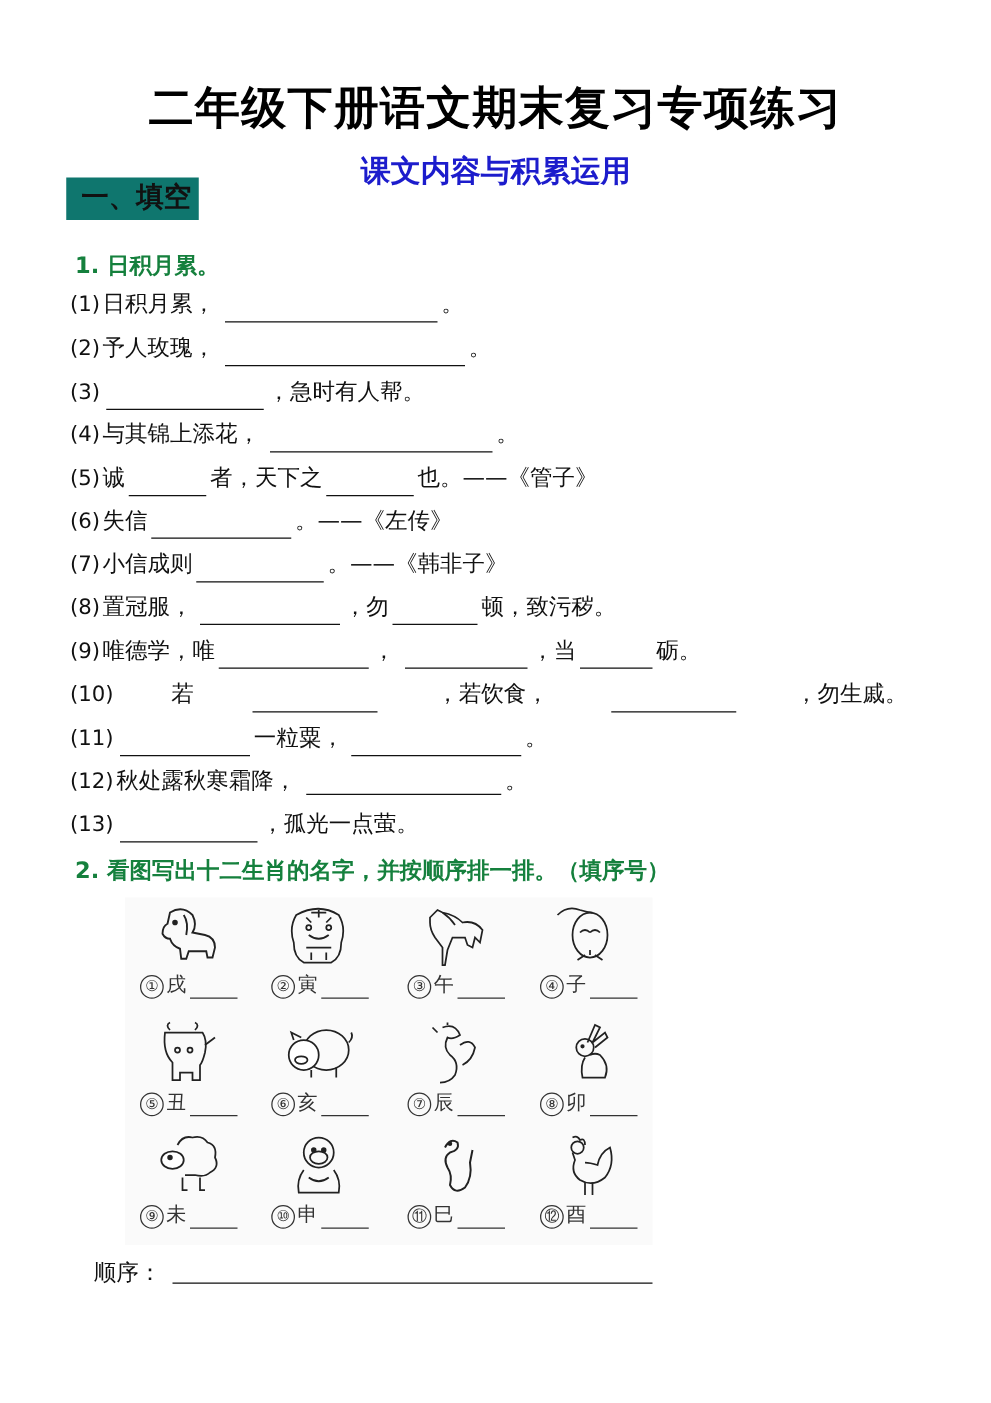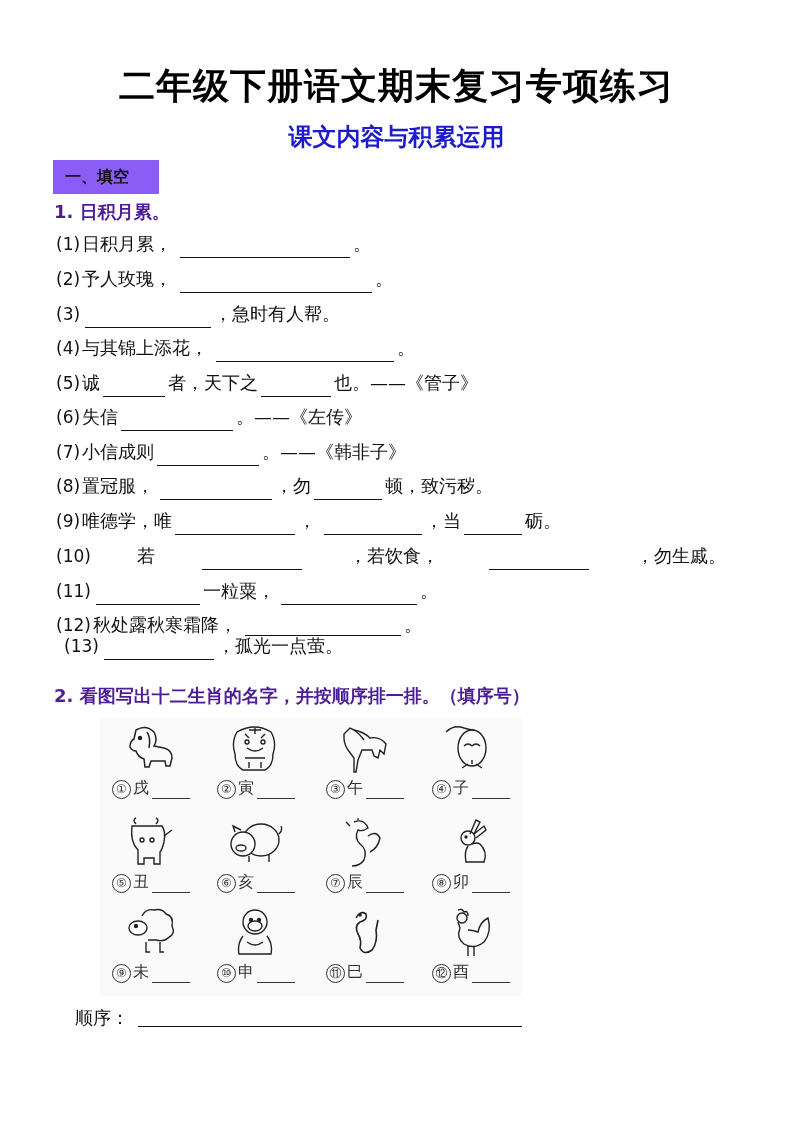--- a/index.html
+++ b/index.html
@@ -1,21 +1,21 @@
 <!DOCTYPE html>
 <html><head>
 <meta charset="utf-8">
 <style>
   * { margin: 0; padding: 0; box-sizing: border-box; }
   html, body { width: 793px; height: 1122px; background: #ffffff; }
   body { position: relative; font-family: "DejaVu Sans", "Liberation Sans", sans-serif; color: #111; overflow: hidden; }
   .title { position: absolute; top: 62px; left: 0; width: 793px; text-align: center; font-size: 36px; font-weight: bold; letter-spacing: 1px; color: #000000; }
   .subtitle { position: absolute; top: 121px; left: 0; width: 793px; text-align: center; font-size: 24px; font-weight: bold; color: #1c1ccc; }
-  .section-box { position: absolute; top: 160px; left: 53px; width: 106px; height: 34px; background: #8b5cf6; font-size: 16px; font-weight: bold; color: #111; line-height: 34px; padding-left: 12px; }
-  .q-heading { position: absolute; left: 54px; font-size: 18px; font-weight: bold; color: #4c1d95; }
+  .section-box { position: absolute; top: 142px; left: 53px; width: 106px; height: 34px; background: #0f766e; font-size: 22px; font-weight: bold; color: #111; line-height: 34px; padding-left: 12px; }
+  .q-heading { position: absolute; left: 60px; font-size: 18px; font-weight: bold; color: #15803d; }
   .line { position: absolute; left: 56px; font-size: 18px; height: 28px; line-height: 28px; white-space: nowrap; display: flex; align-items: flex-end; }
   .line span { display: inline-block; }
   .num { font-size: 17px; margin-right: 2px; }
   .blank { display: inline-block; border-bottom: 1.5px solid #111; height: 22px; margin: 0 3px; vertical-align: bottom; }
   .zodiac-box { position: absolute; left: 100px; top: 718px; width: 422px; height: 278px; background: #fafafa; }
   .zcell { position: absolute; width: 105px; height: 92px; }
   .zpic { position: absolute; left: 14px; top: 2px; width: 60px; height: 52px; }
   .zlabel { position: absolute; left: 6px; top: 58px; font-family: "DejaVu Serif", "Liberation Serif", serif; font-size: 16px; color: #333; white-space: nowrap; display: flex; align-items: flex-end; }
   .zcirc { display: inline-block; width: 19px; height: 19px; border: 1.2px solid #333; border-radius: 50%; font-size: 12px; line-height: 17px; text-align: center; margin-right: 2px; }
   .zblank { display: inline-block; width: 38px; border-bottom: 1.5px solid #333; height: 16px; margin-left: 3px; }
@@ -119,21 +119,21 @@
   <span>。</span>
 </div>
 
 <div class="line" style="top:611px;align-items:center;">
   <span class="num">(12)</span>
   <span>秋处露秋寒霜降，</span>
   <span class="blank" style="width:156px;margin-left:8px;"></span>
   <span>。</span>
 </div>
 
-<div class="line" style="top:632px;margin-left:8px;">
+<div class="line" style="top:646px;">
   <span class="num">(13)</span>
   <span class="blank" style="width:110px;"></span>
   <span>，孤光一点萤。</span>
 </div>
 
 <div class="q-heading" style="top:684px;">2. 看图写出十二生肖的名字，并按顺序排一排。（填序号）</div>
 
 <div class="zodiac-box">
 
   <div class="zcell" style="left:6px;top:2px;">

